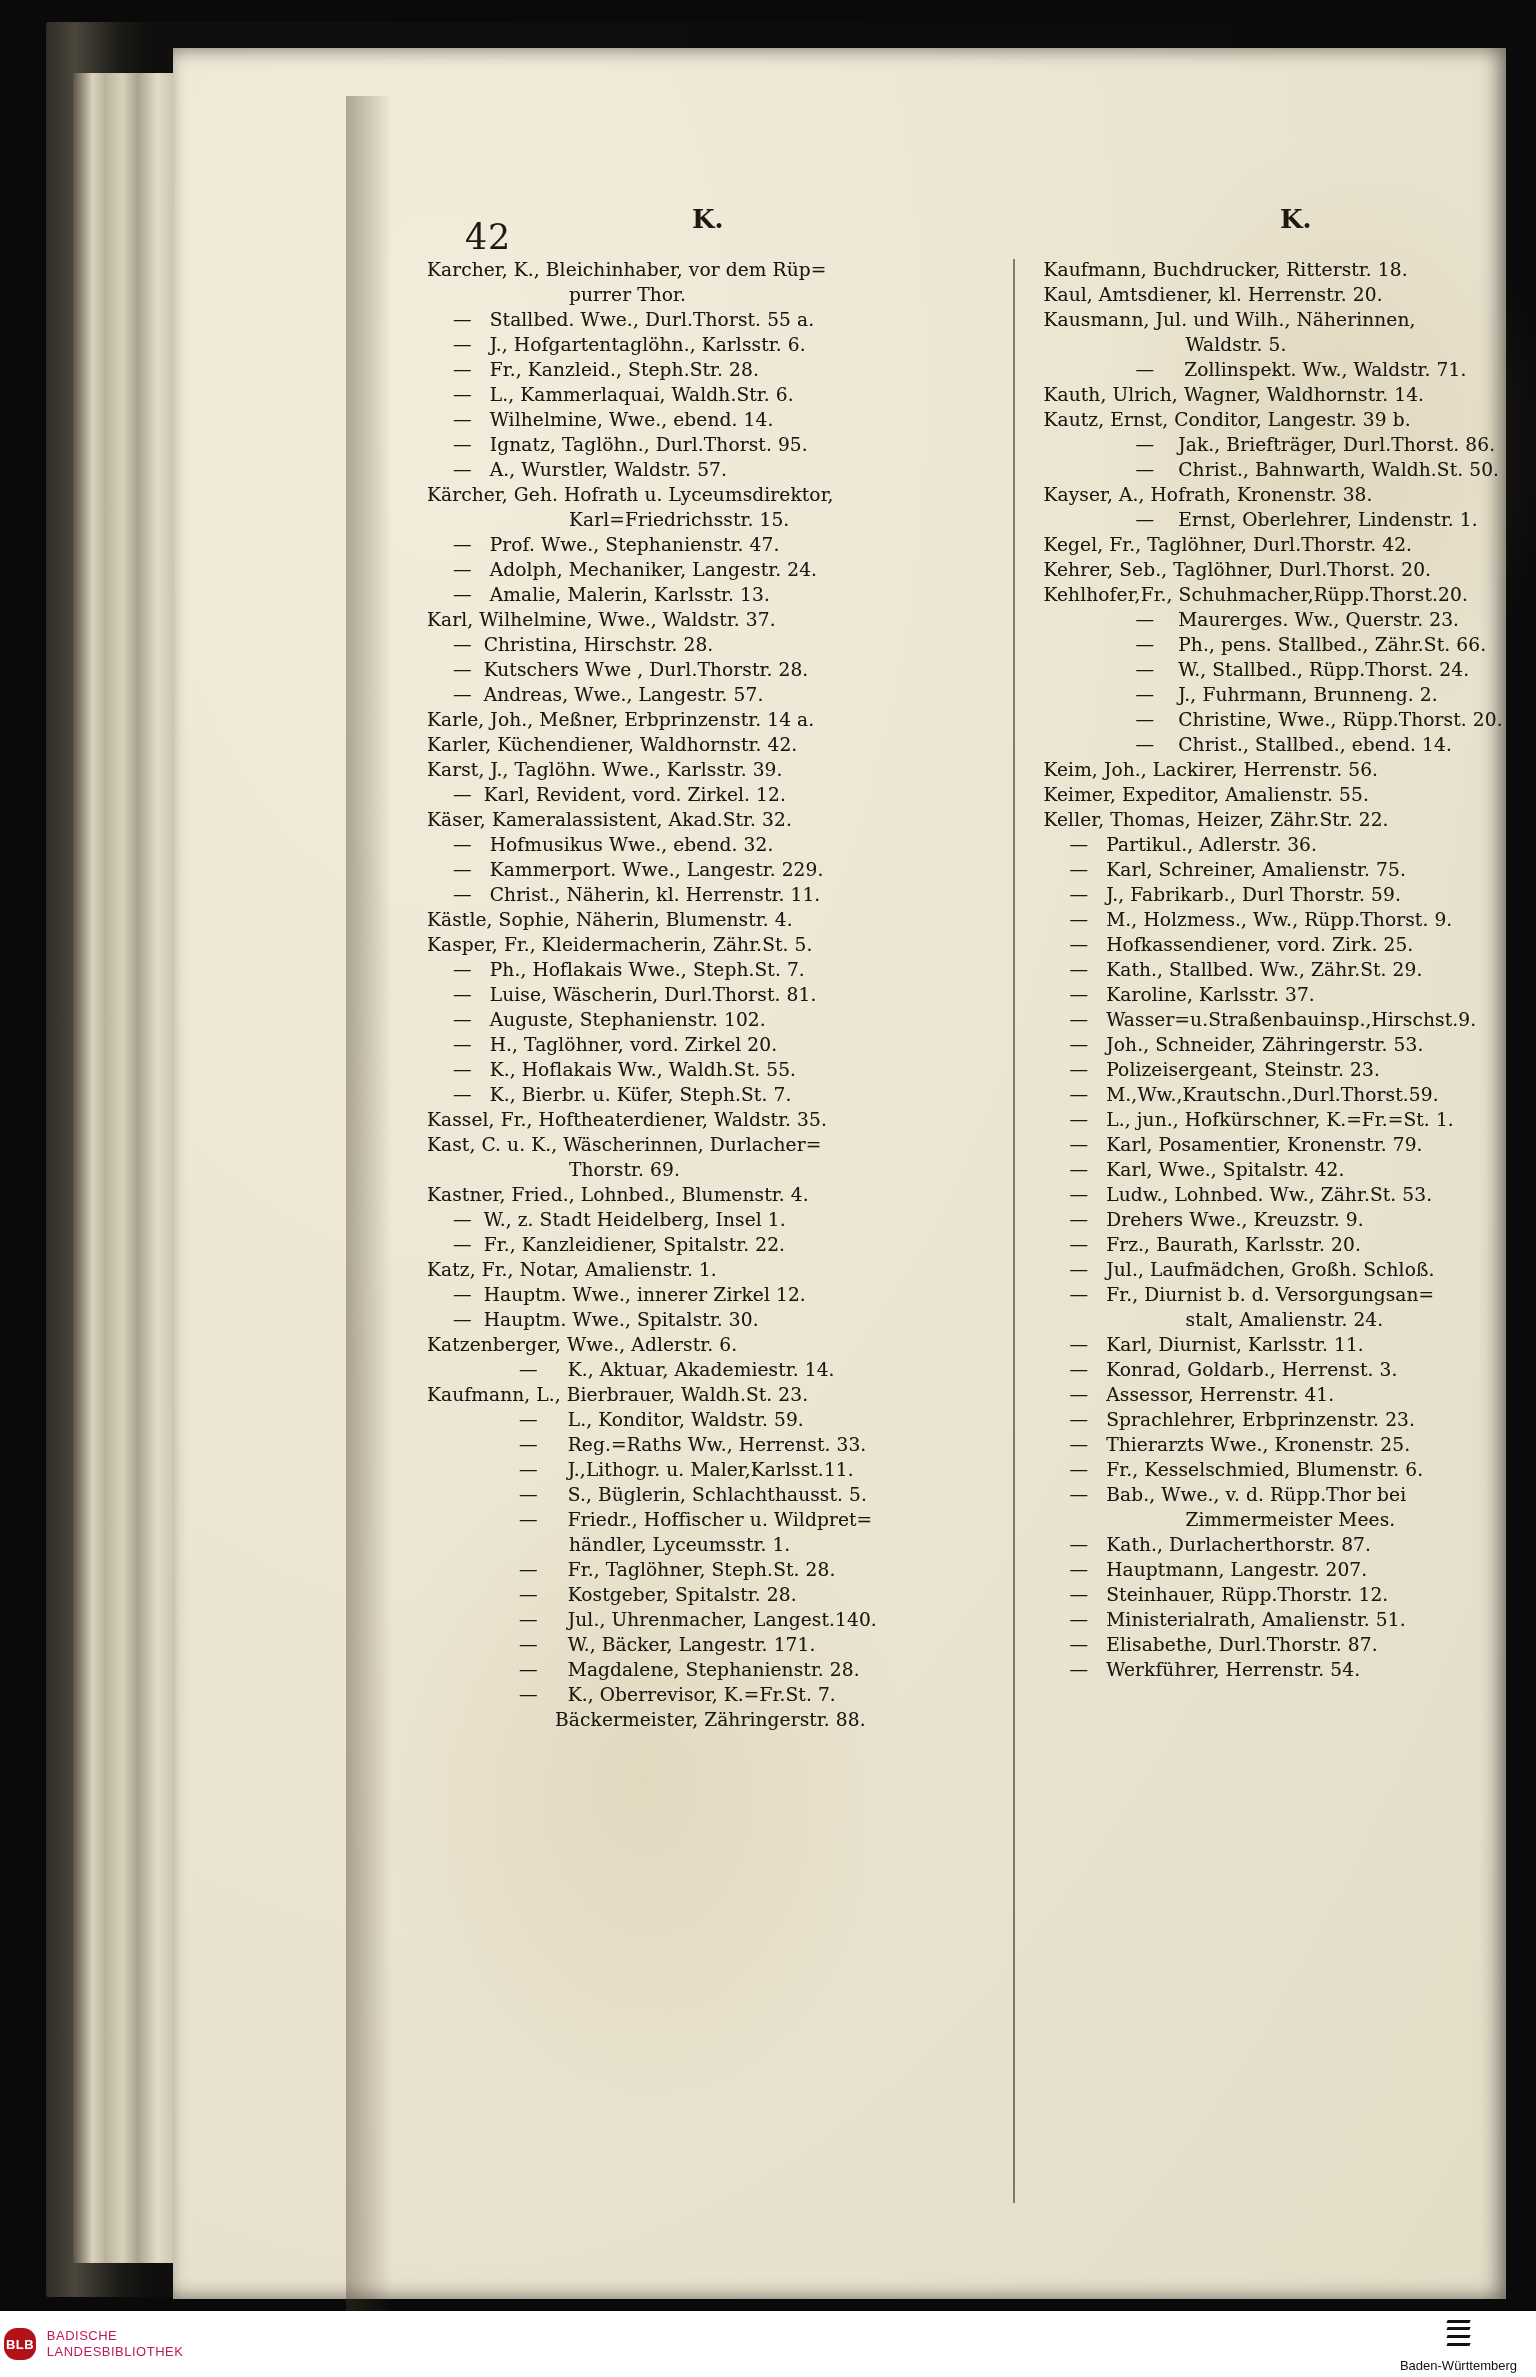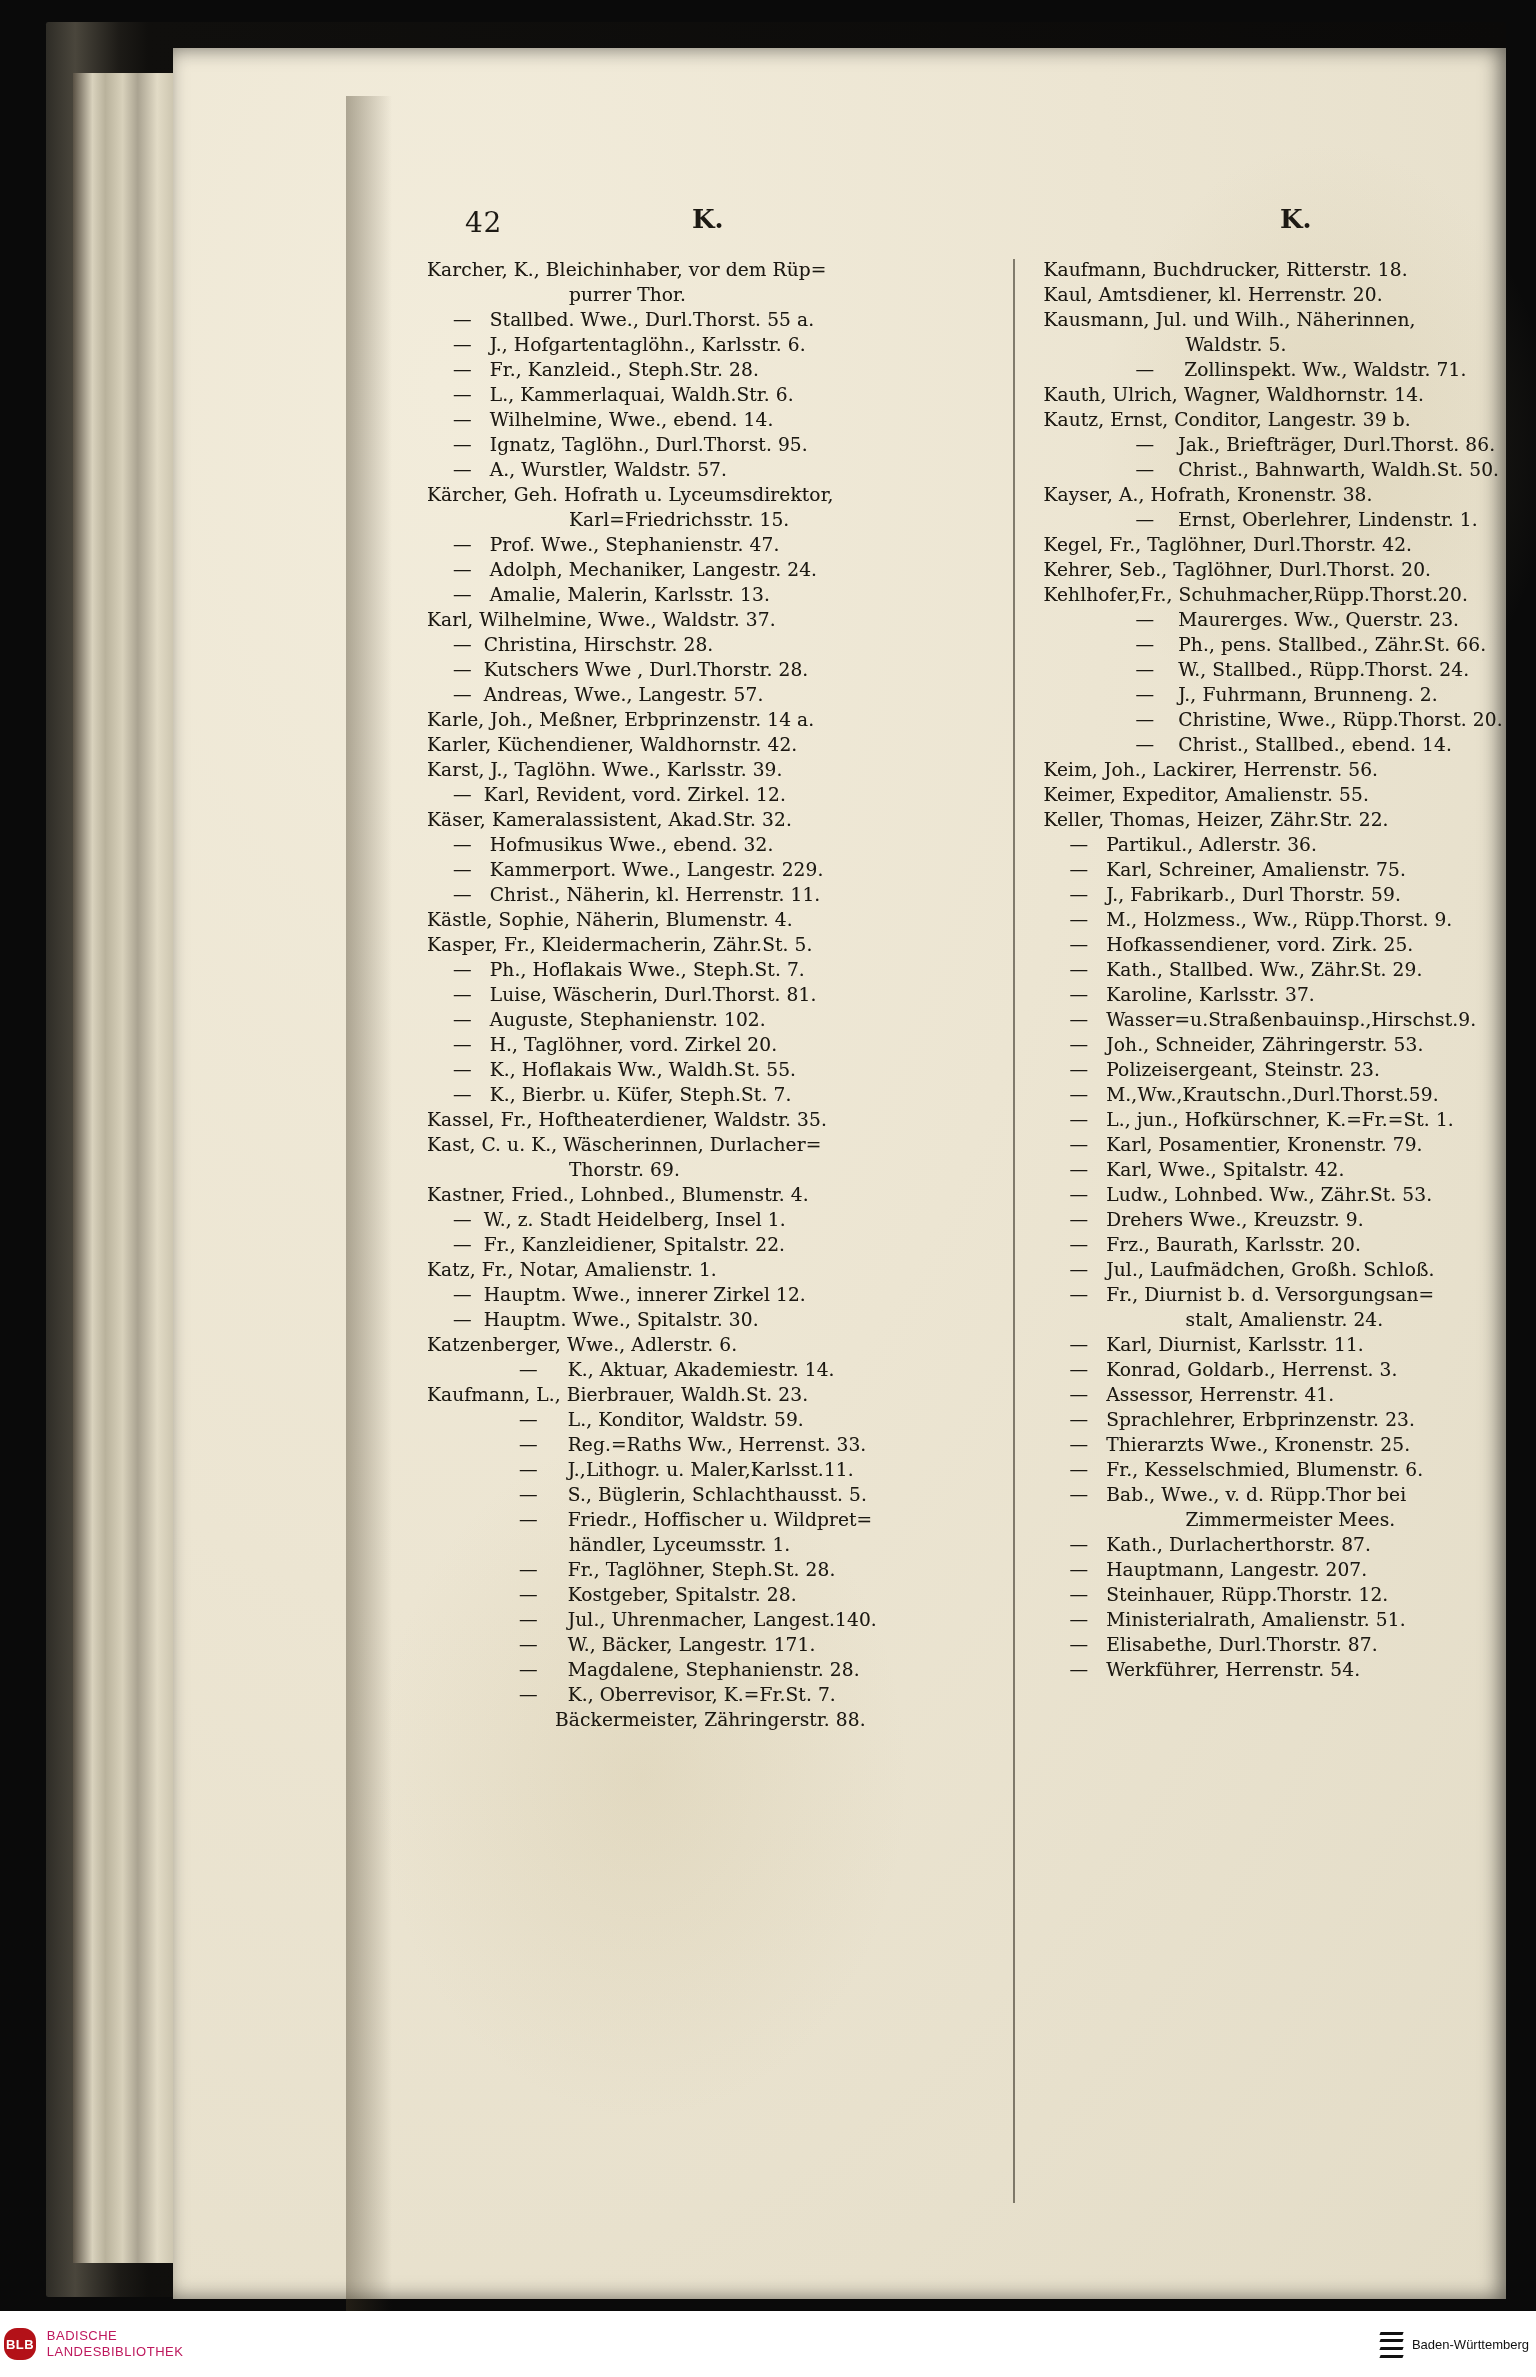--- a/index.html
+++ b/index.html
@@ -73,22 +73,22 @@
     height: 2021px;
   }
   .running-head {
     position: absolute;
     top: 0;
     width: 100%;
     height: 40px;
   }
   .folio {
     position: absolute;
-    left: 38px; top: 4px;
-    font-size: 28px;
+    left: 38px; top: 15px;
+    font-size: 35px;
     letter-spacing: 0.8px;
     color: #1d1a14;
     font-family: "DejaVu Serif", serif;
     text-align: center;
   }
   .head-letter-left {
     position: absolute;
     left: 265px; top: 1.5px;
     font-size: 26px;
     font-weight: bold;
@@ -169,24 +169,25 @@
   #blb-text {
     margin-left: 10.8px;
     font-family: "Liberation Sans", sans-serif;
     font-size: 13px;
     line-height: 16px;
     color: #be185d;
     letter-spacing: 0.5px;
   }
   #footer-right {
     margin-left: auto;
-    margin-right: 8px;
+    margin-right: 20px;
     display: flex;
     align-items: center;
     gap: 9.2px;
+    flex-direction: column;
   }
   #bw-mark {
     width: 23px; height: 34px;
     position: relative;
   }
   #bw-mark span {
     position: absolute;
     left: 0;
     width: 23px; height: 3.1px;
     background: #111;

